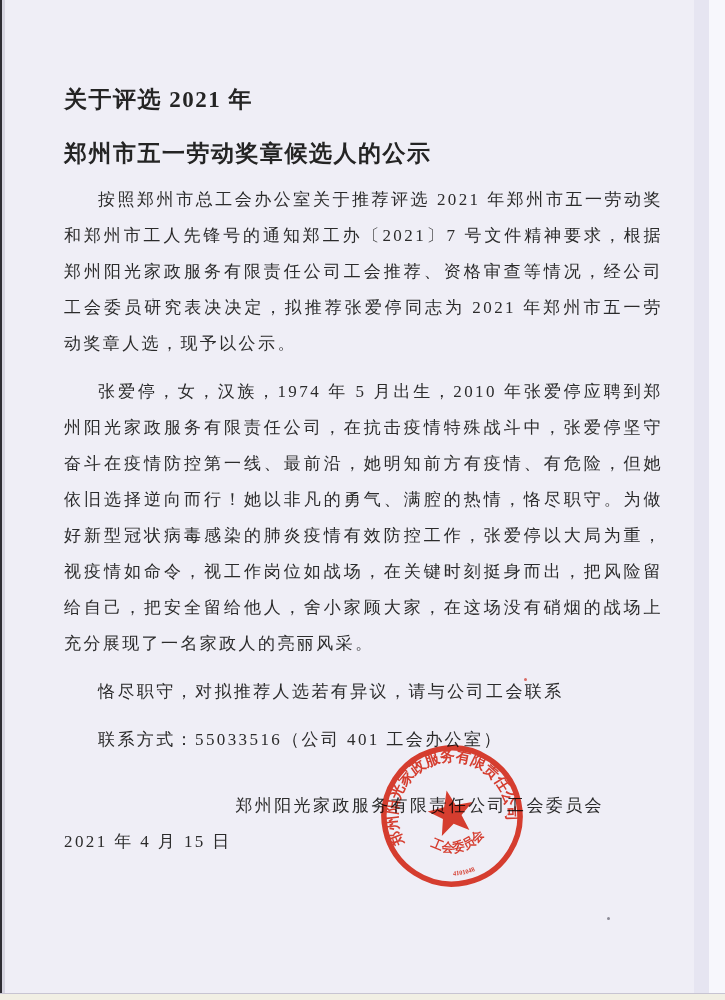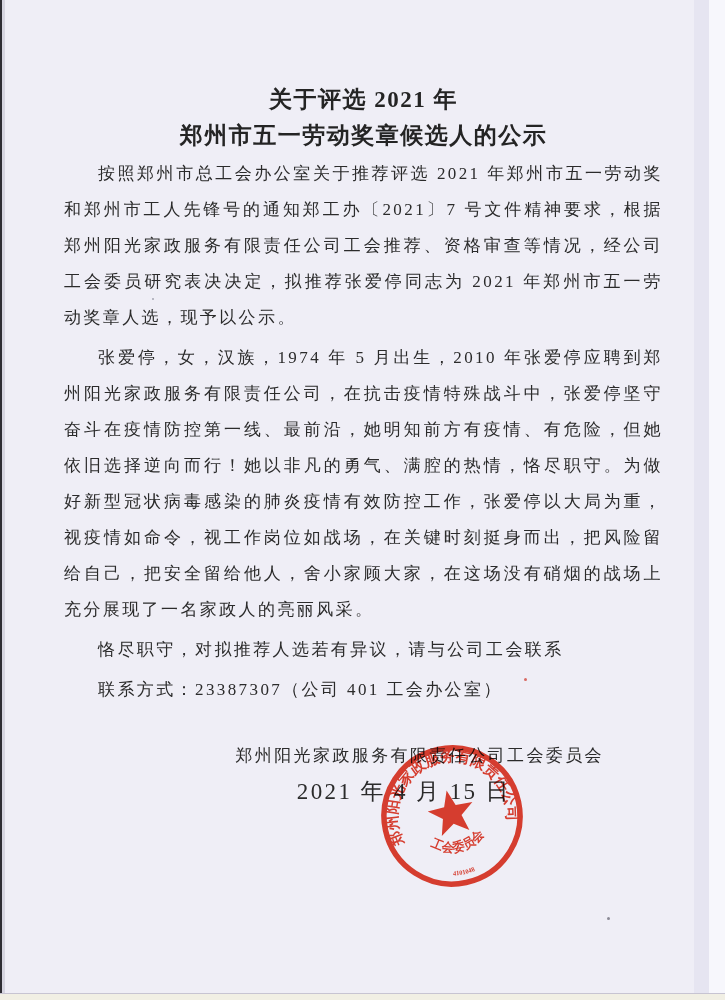--- a/index.html
+++ b/index.html
@@ -17,53 +17,52 @@
   .band-right-light { position: absolute; right: 0; top: 0; width: 16px; height: 100%; background: #f7f7fc; }
   .strip-bottom { position: absolute; bottom: 0; left: 0; width: 100%; height: 7px;
                   background: #f1efe4; border-top: 1px solid #c7c4d2; }
   .speck { position: absolute; border-radius: 50%; }
 
   .content {
     position: absolute;
     left: 64px; right: 62px; top: 84px;
   }
   .title {
-    text-align: center;
+    text-align: left;
     font-size: 23px;
     font-weight: 700;
     line-height: 32px;
     letter-spacing: 1.5px;
     color: #242424;
   }
-  .title + .title { margin-top: 4px; }
+  .title + .title { margin-top: 22px; }
   p.body-par {
-    margin-top: 4px;
+    margin-top: 12px;
     font-size: 17px;
     line-height: 36px;
     letter-spacing: 2.4px;
     text-align: justify;
     text-indent: 2em;
     color: #2b2b2b;
   }
   p.first { }
   p.short { text-align: left; }
   p.short.gap { margin-top: 10px; }
   .signature {
     margin-top: 30px;
     font-size: 17px;
     line-height: 36px;
     letter-spacing: 2.4px;
     text-align: right;
     padding-right: 59px;
   }
   .sign-date {
-    font-size: 23px;
+    font-size: 17px;
     line-height: 36px;
     letter-spacing: 2.4px;
-    text-align: right;
     padding-right: 152px;
   }
   .seal {
     position: absolute;
     left: 372px; top: 736px;
     width: 160px; height: 160px;
     mix-blend-mode: multiply;
     opacity: 0.92;
     transform: rotate(-12deg);
   }
@@ -84,21 +83,21 @@
   <div class="speck" style="left:330px; top:531px; width:2px; height:2px; background:#9a99a6;"></div>
   <div class="speck" style="left:152px; top:298px; width:2px; height:2px; background:#a5a4b1;"></div>
 
   <div class="content">
     <div class="title">关于评选 2021 年</div>
     <div class="title">郑州市五一劳动奖章候选人的公示</div>
 
     <p class="body-par first">按照郑州市总工会办公室关于推荐评选 2021 年郑州市五一劳动奖和郑州市工人先锋号的通知郑工办〔2021〕7 号文件精神要求，根据郑州阳光家政服务有限责任公司工会推荐、资格审查等情况，经公司工会委员研究表决决定，拟推荐张爱停同志为 2021 年郑州市五一劳动奖章人选，现予以公示。</p>
     <p class="body-par">张爱停，女，汉族，1974 年 5 月出生，2010 年张爱停应聘到郑州阳光家政服务有限责任公司，在抗击疫情特殊战斗中，张爱停坚守奋斗在疫情防控第一线、最前沿，她明知前方有疫情、有危险，但她依旧选择逆向而行！她以非凡的勇气、满腔的热情，恪尽职守。为做好新型冠状病毒感染的肺炎疫情有效防控工作，张爱停以大局为重，视疫情如命令，视工作岗位如战场，在关键时刻挺身而出，把风险留给自己，把安全留给他人，舍小家顾大家，在这场没有硝烟的战场上充分展现了一名家政人的亮丽风采。</p>
     <p class="body-par short">恪尽职守，对拟推荐人选若有异议，请与公司工会联系</p>
-    <p class="body-par short">联系方式：23387307（公司 401 工会办公室）</p>
+    <p class="body-par short">联系方式：55033516（公司 401 工会办公室）</p>
 
     <div class="signature">郑州阳光家政服务有限责任公司工会委员会</div>
     <div class="sign-date">2021 年 4 月 15 日</div>
   </div>
 
   <svg class="seal" viewBox="0 0 160 160" xmlns="http://www.w3.org/2000/svg">
     <defs>
       <path id="arcTop" d="M 28.3,98.8 A 55,55 0 1 1 131.7,98.8" fill="none"></path>
       <path id="arcBottom" d="M 50,102 A 40,40 0 0 0 110,102" fill="none"></path>
       <path id="arcSerial" d="M 48,128 A 50,50 0 0 0 112,128" fill="none"></path>

